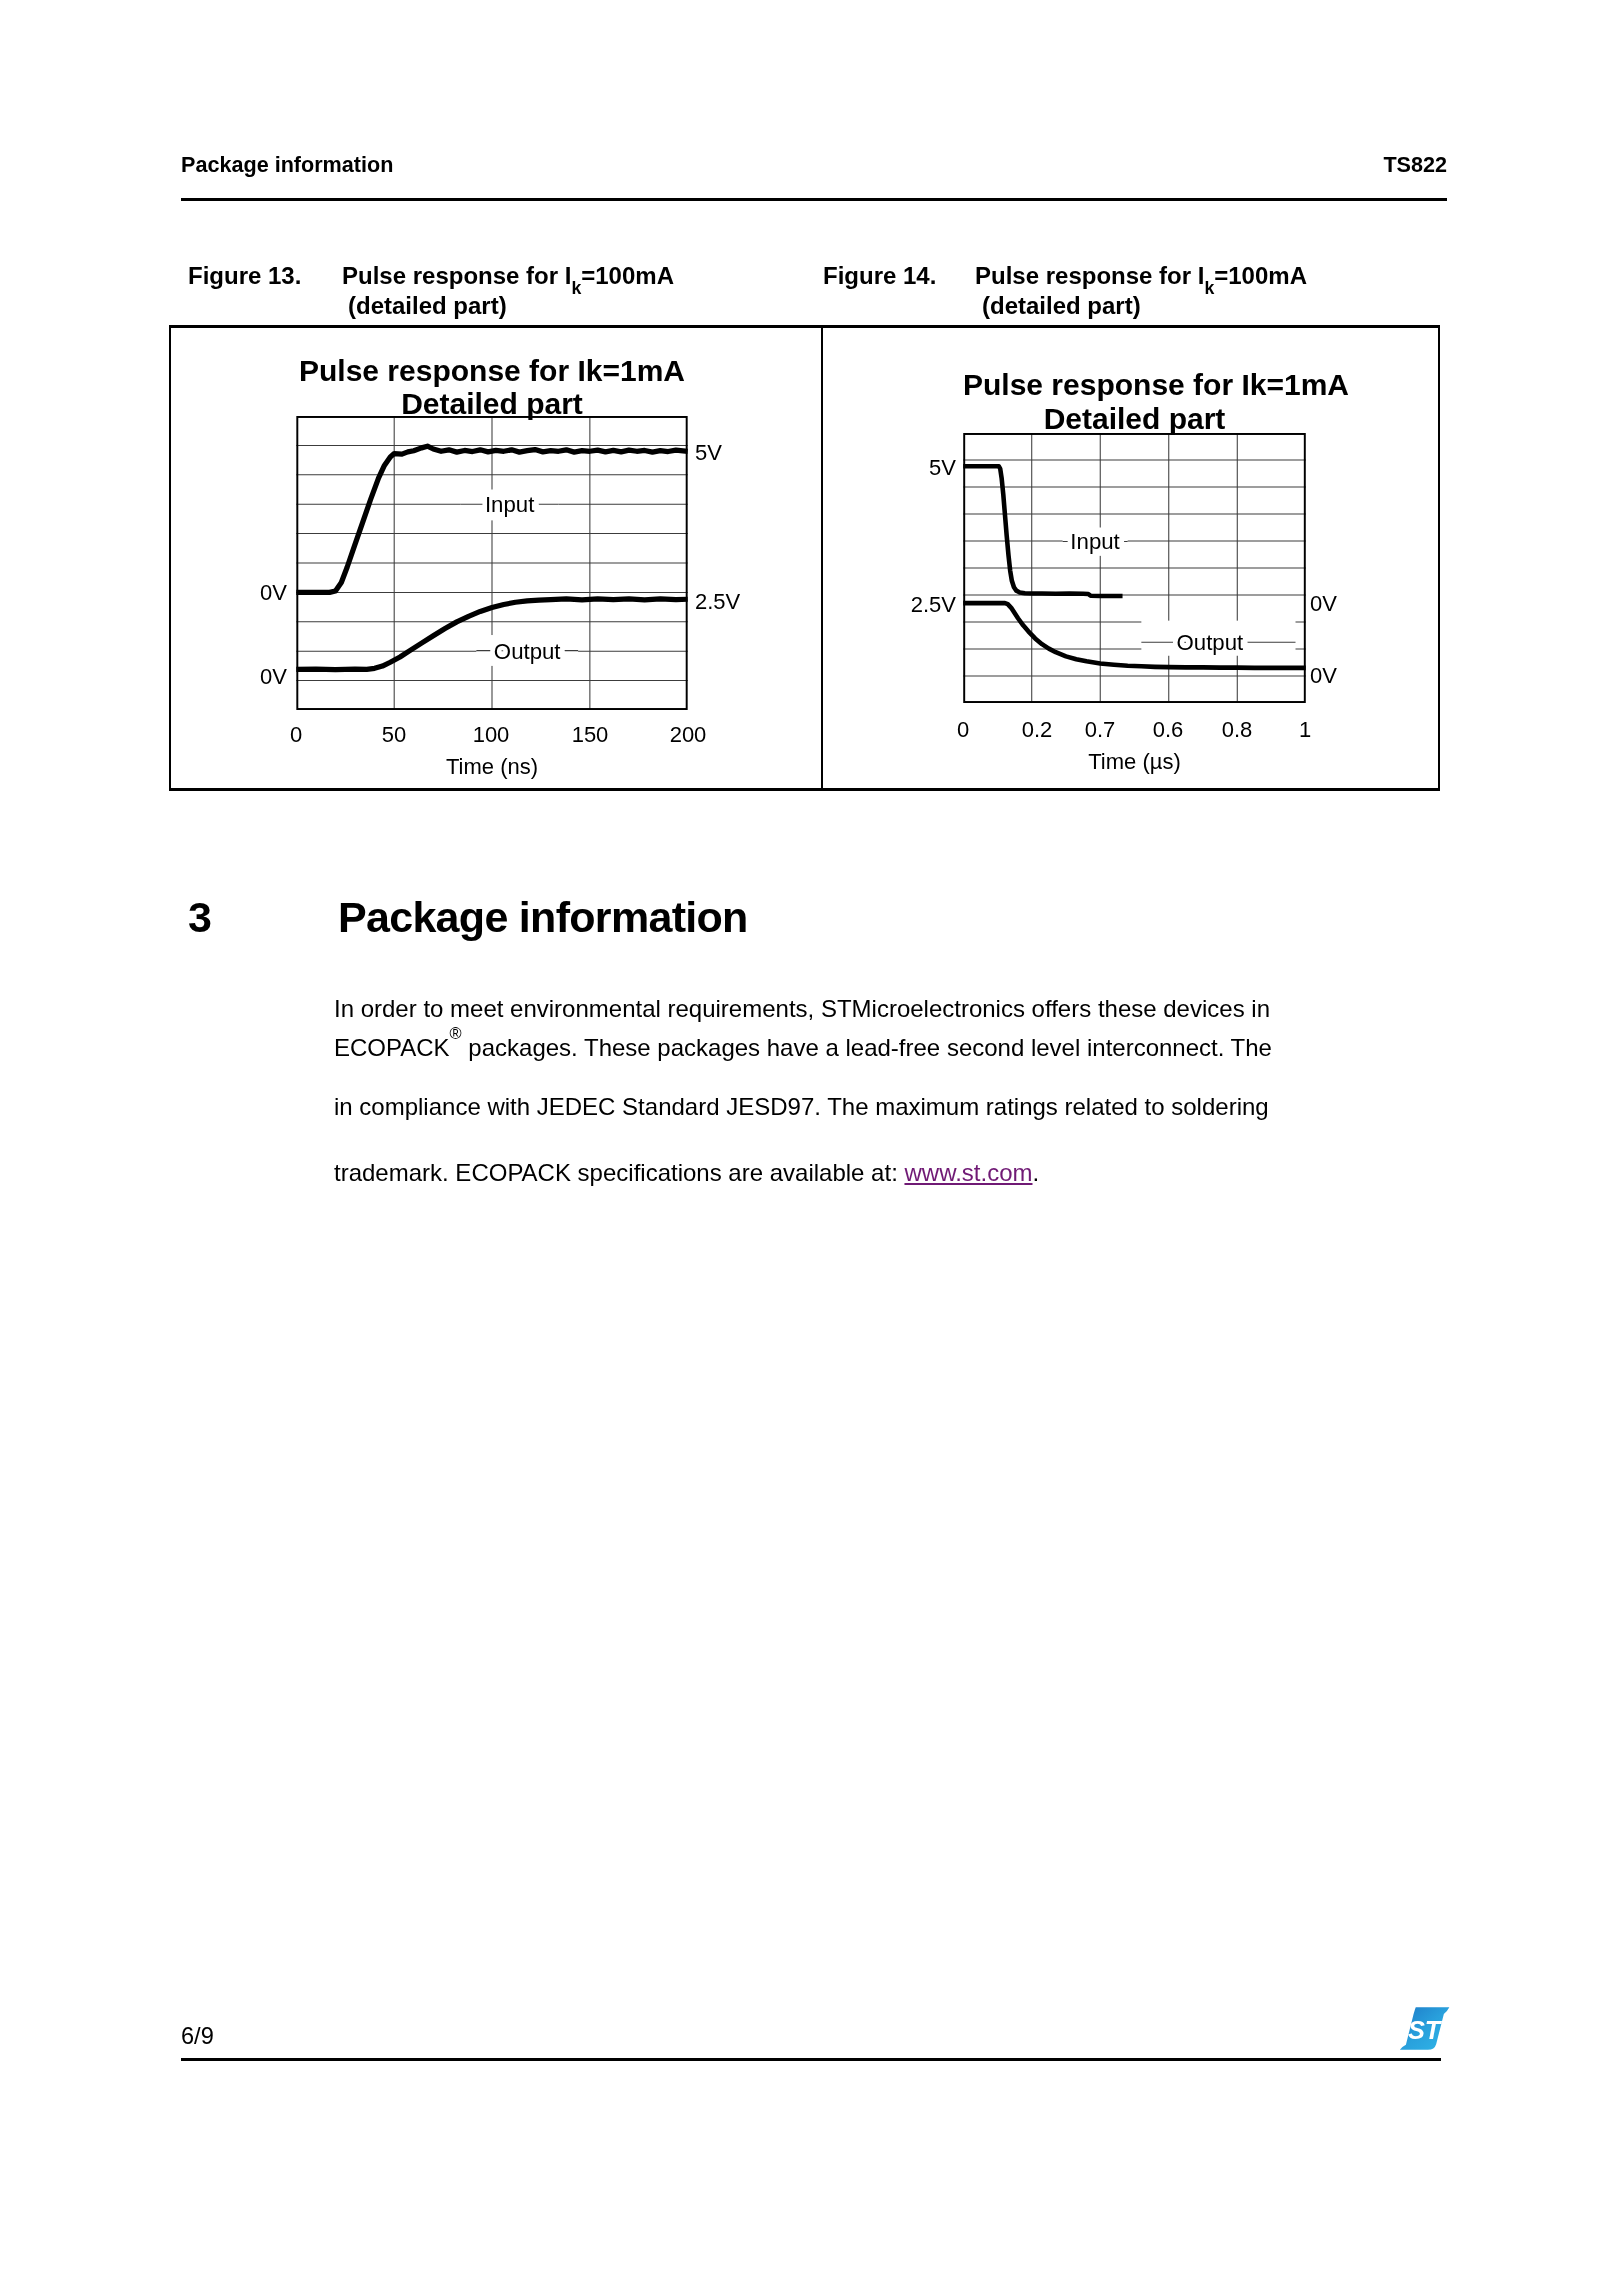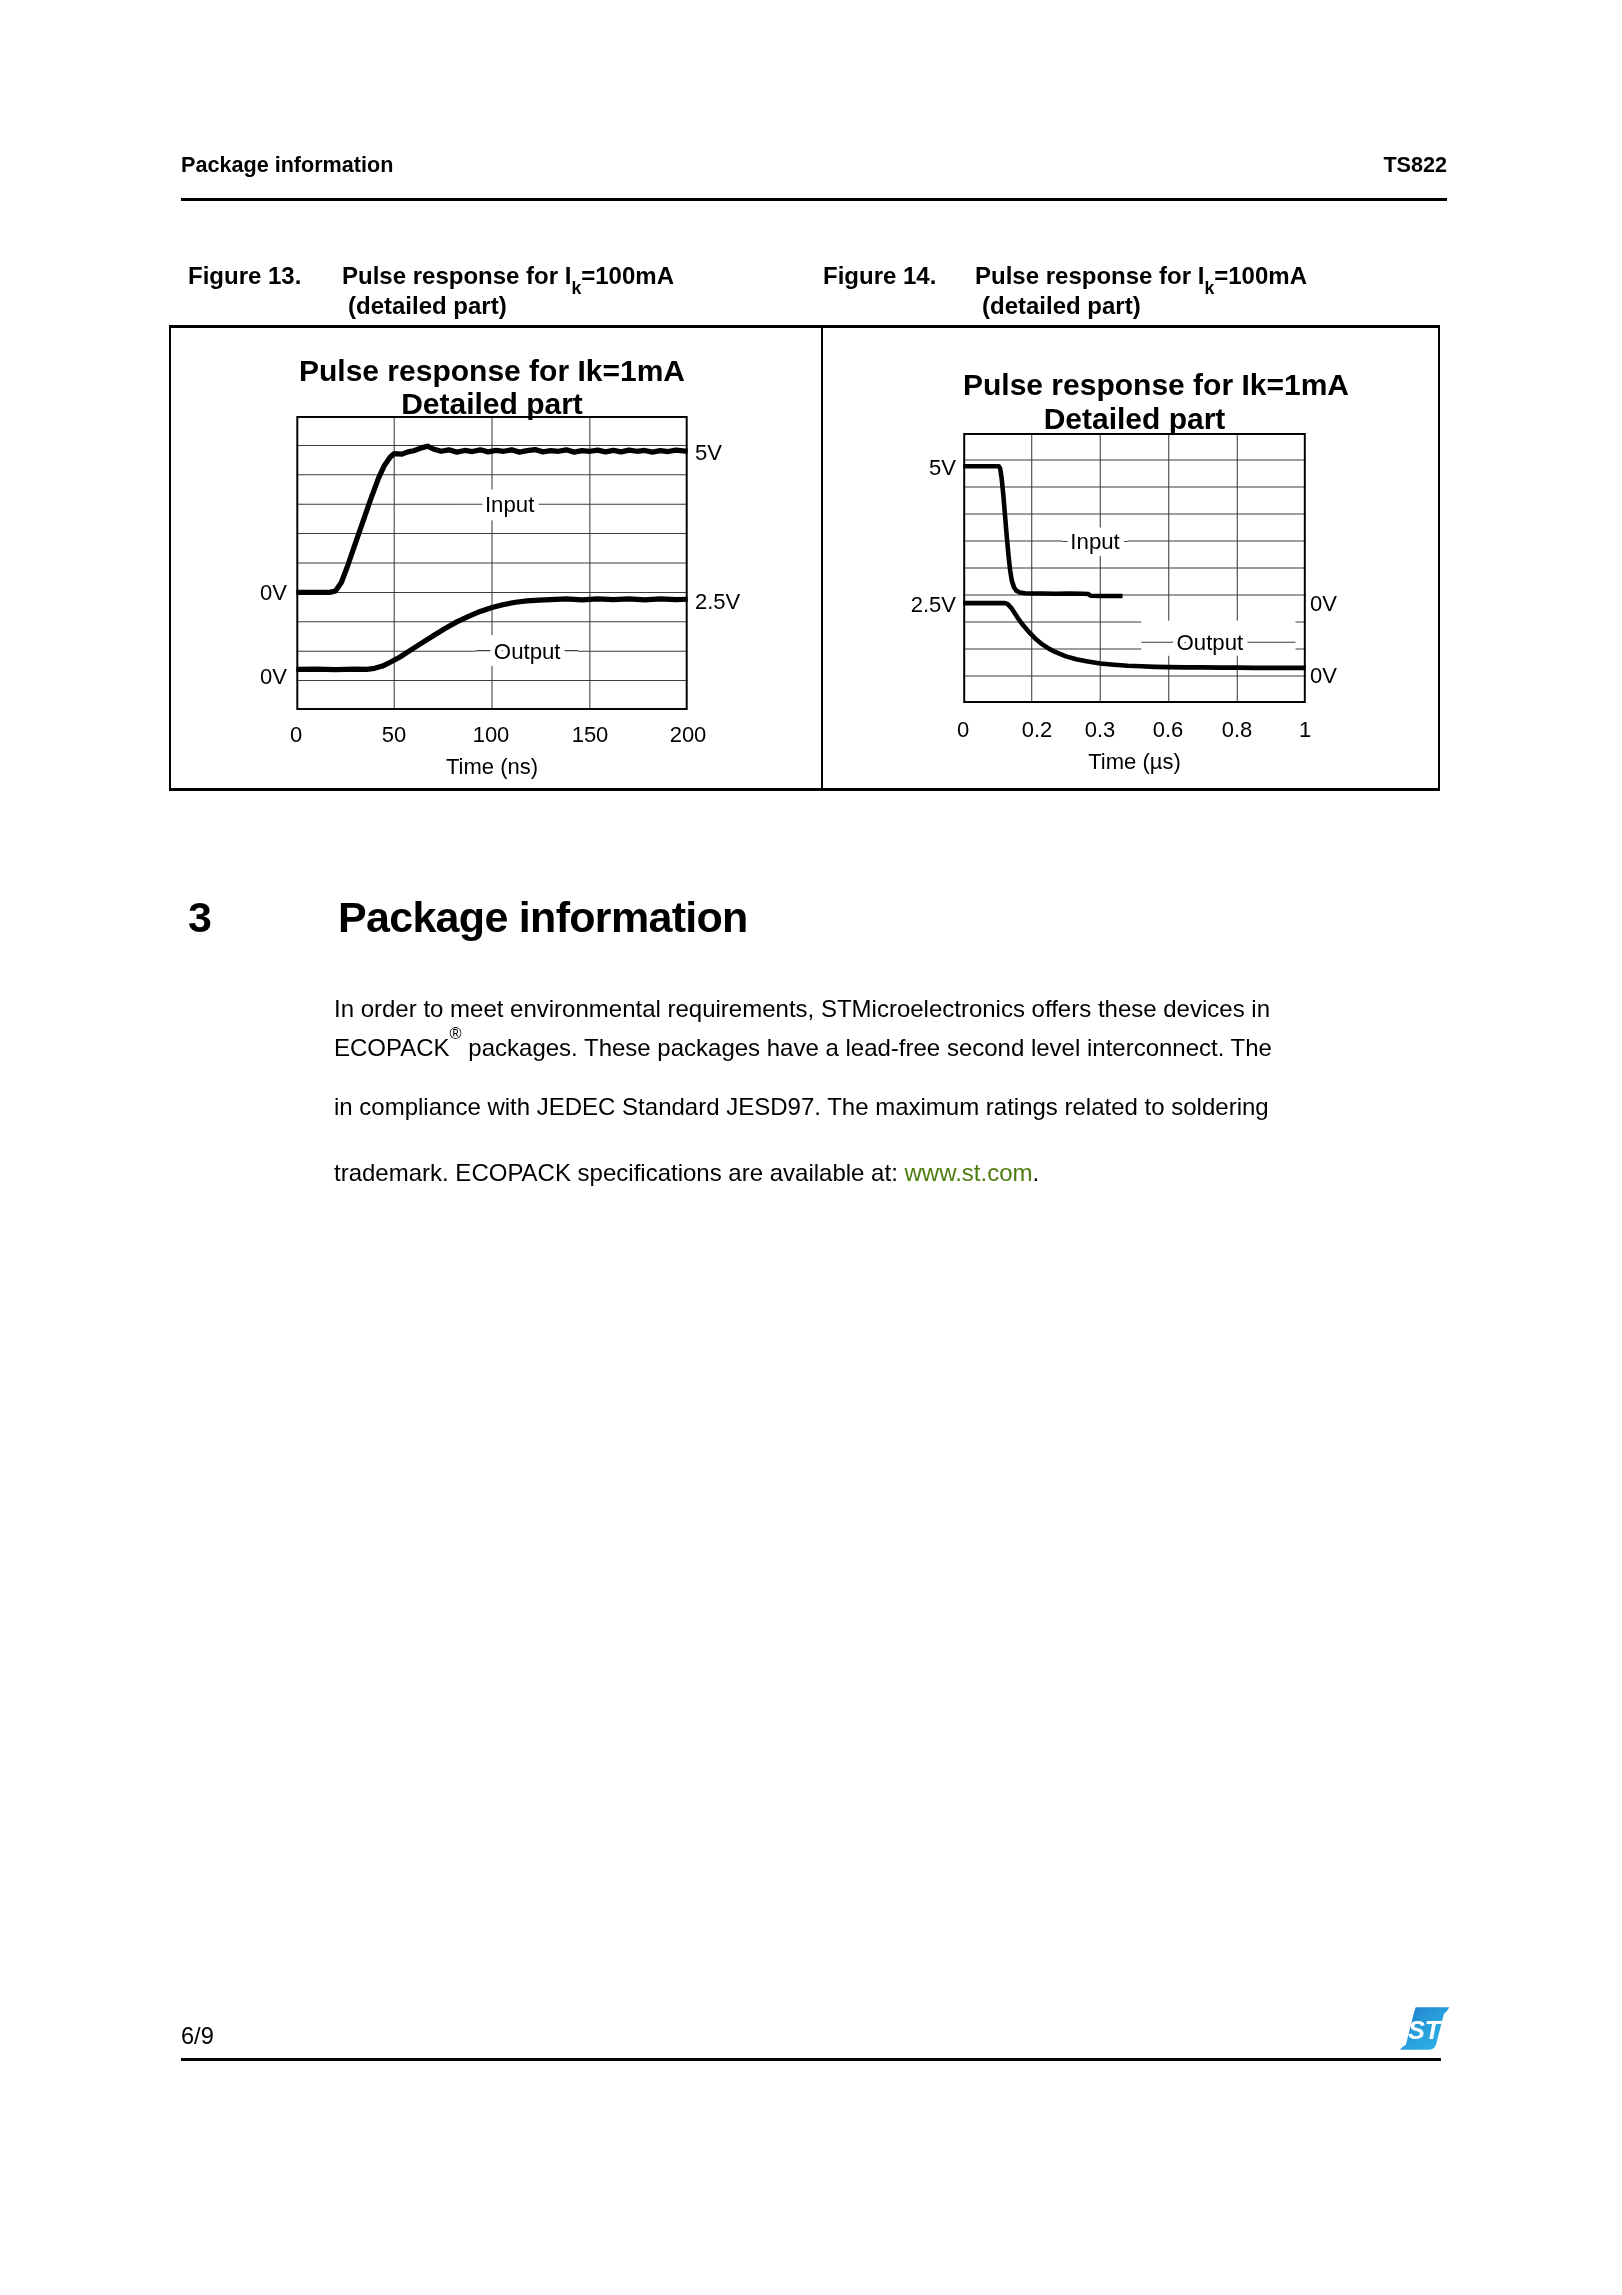--- a/index.html
+++ b/index.html
@@ -14,21 +14,21 @@
   .vlabel{font-size:22px;white-space:nowrap;}
   .vl-right{text-align:right;}
   .tick{font-size:22px;transform:translateX(-50%);white-space:nowrap;}
   .xlabel{font-size:22px;text-align:center;}
   .fig-box{border-top:3.3px solid #000;border-bottom:3.3px solid #000;
            border-left:2px solid #000;border-right:2px solid #000;box-sizing:border-box;}
   .divider{position:absolute;top:0;bottom:0;width:2px;background:#000;}
   .sec-num,.sec-title{font-size:43px;font-weight:bold;letter-spacing:-0.7px;white-space:nowrap;}
   .bodyline{font-size:24px;line-height:33px;white-space:nowrap;}
   .bodyline sup{font-size:16.4px;position:relative;top:-7.9px;}
-  .stlink{color:#4d7c0f;cursor:pointer;}
+  .stlink{color:#701a75;text-decoration:underline;cursor:pointer;}
   .footer{font-size:23.6px;}
   svg.chart{position:absolute;overflow:visible;}
 </style>
 </head>
 <body>
 
 <div class="page">
 
   <div class="abs hdr" style="left:181px;top:152px;">Package information</div>
   <div class="abs hdr" style="left:1243px;top:152px;width:204px;text-align:right;">TS822</div>
@@ -94,21 +94,21 @@
       <rect x="1.5" y="1.5" width="521" height="410" fill="none" stroke="#000" stroke-width="3"></rect>
     </svg>
 
   <div class="abs vlabel vl-right" style="left:891px;top:455px;width:65px;">5V</div>
   <div class="abs vlabel vl-right" style="left:891px;top:592px;width:65px;">2.5V</div>
   <div class="abs vlabel" style="left:1310px;top:591px;width:85px;">0V</div>
   <div class="abs vlabel" style="left:1310px;top:663px;width:85px;">0V</div>
 
   <span class="abs tick" style="left:963px;top:717px;">0</span>
   <span class="abs tick" style="left:1031px;top:717px;margin-left:6px;">0.2</span>
-  <span class="abs tick" style="left:1100px;top:717px;">0.3</span>
+  <span class="abs tick" style="left:1100px;top:717px;">0.7</span>
   <span class="abs tick" style="left:1168px;top:717px;">0.6</span>
   <span class="abs tick" style="left:1237px;top:717px;">0.8</span>
   <span class="abs tick" style="left:1305px;top:717px;">1</span>
   <div class="abs xlabel" style="left:963px;top:749px;width:343px;">Time (µs)</div>
 
   <div class="abs sec-num" style="left:188px;top:893px;">3</div>
   <div class="abs sec-title" style="left:338px;top:893px;">Package information</div>
 
   <div class="abs bodyline" style="left:334px;top:992px;">In order to meet environmental requirements, STMicroelectronics offers these devices in</div>
   <div class="abs bodyline" style="left:334px;top:1025px;">

